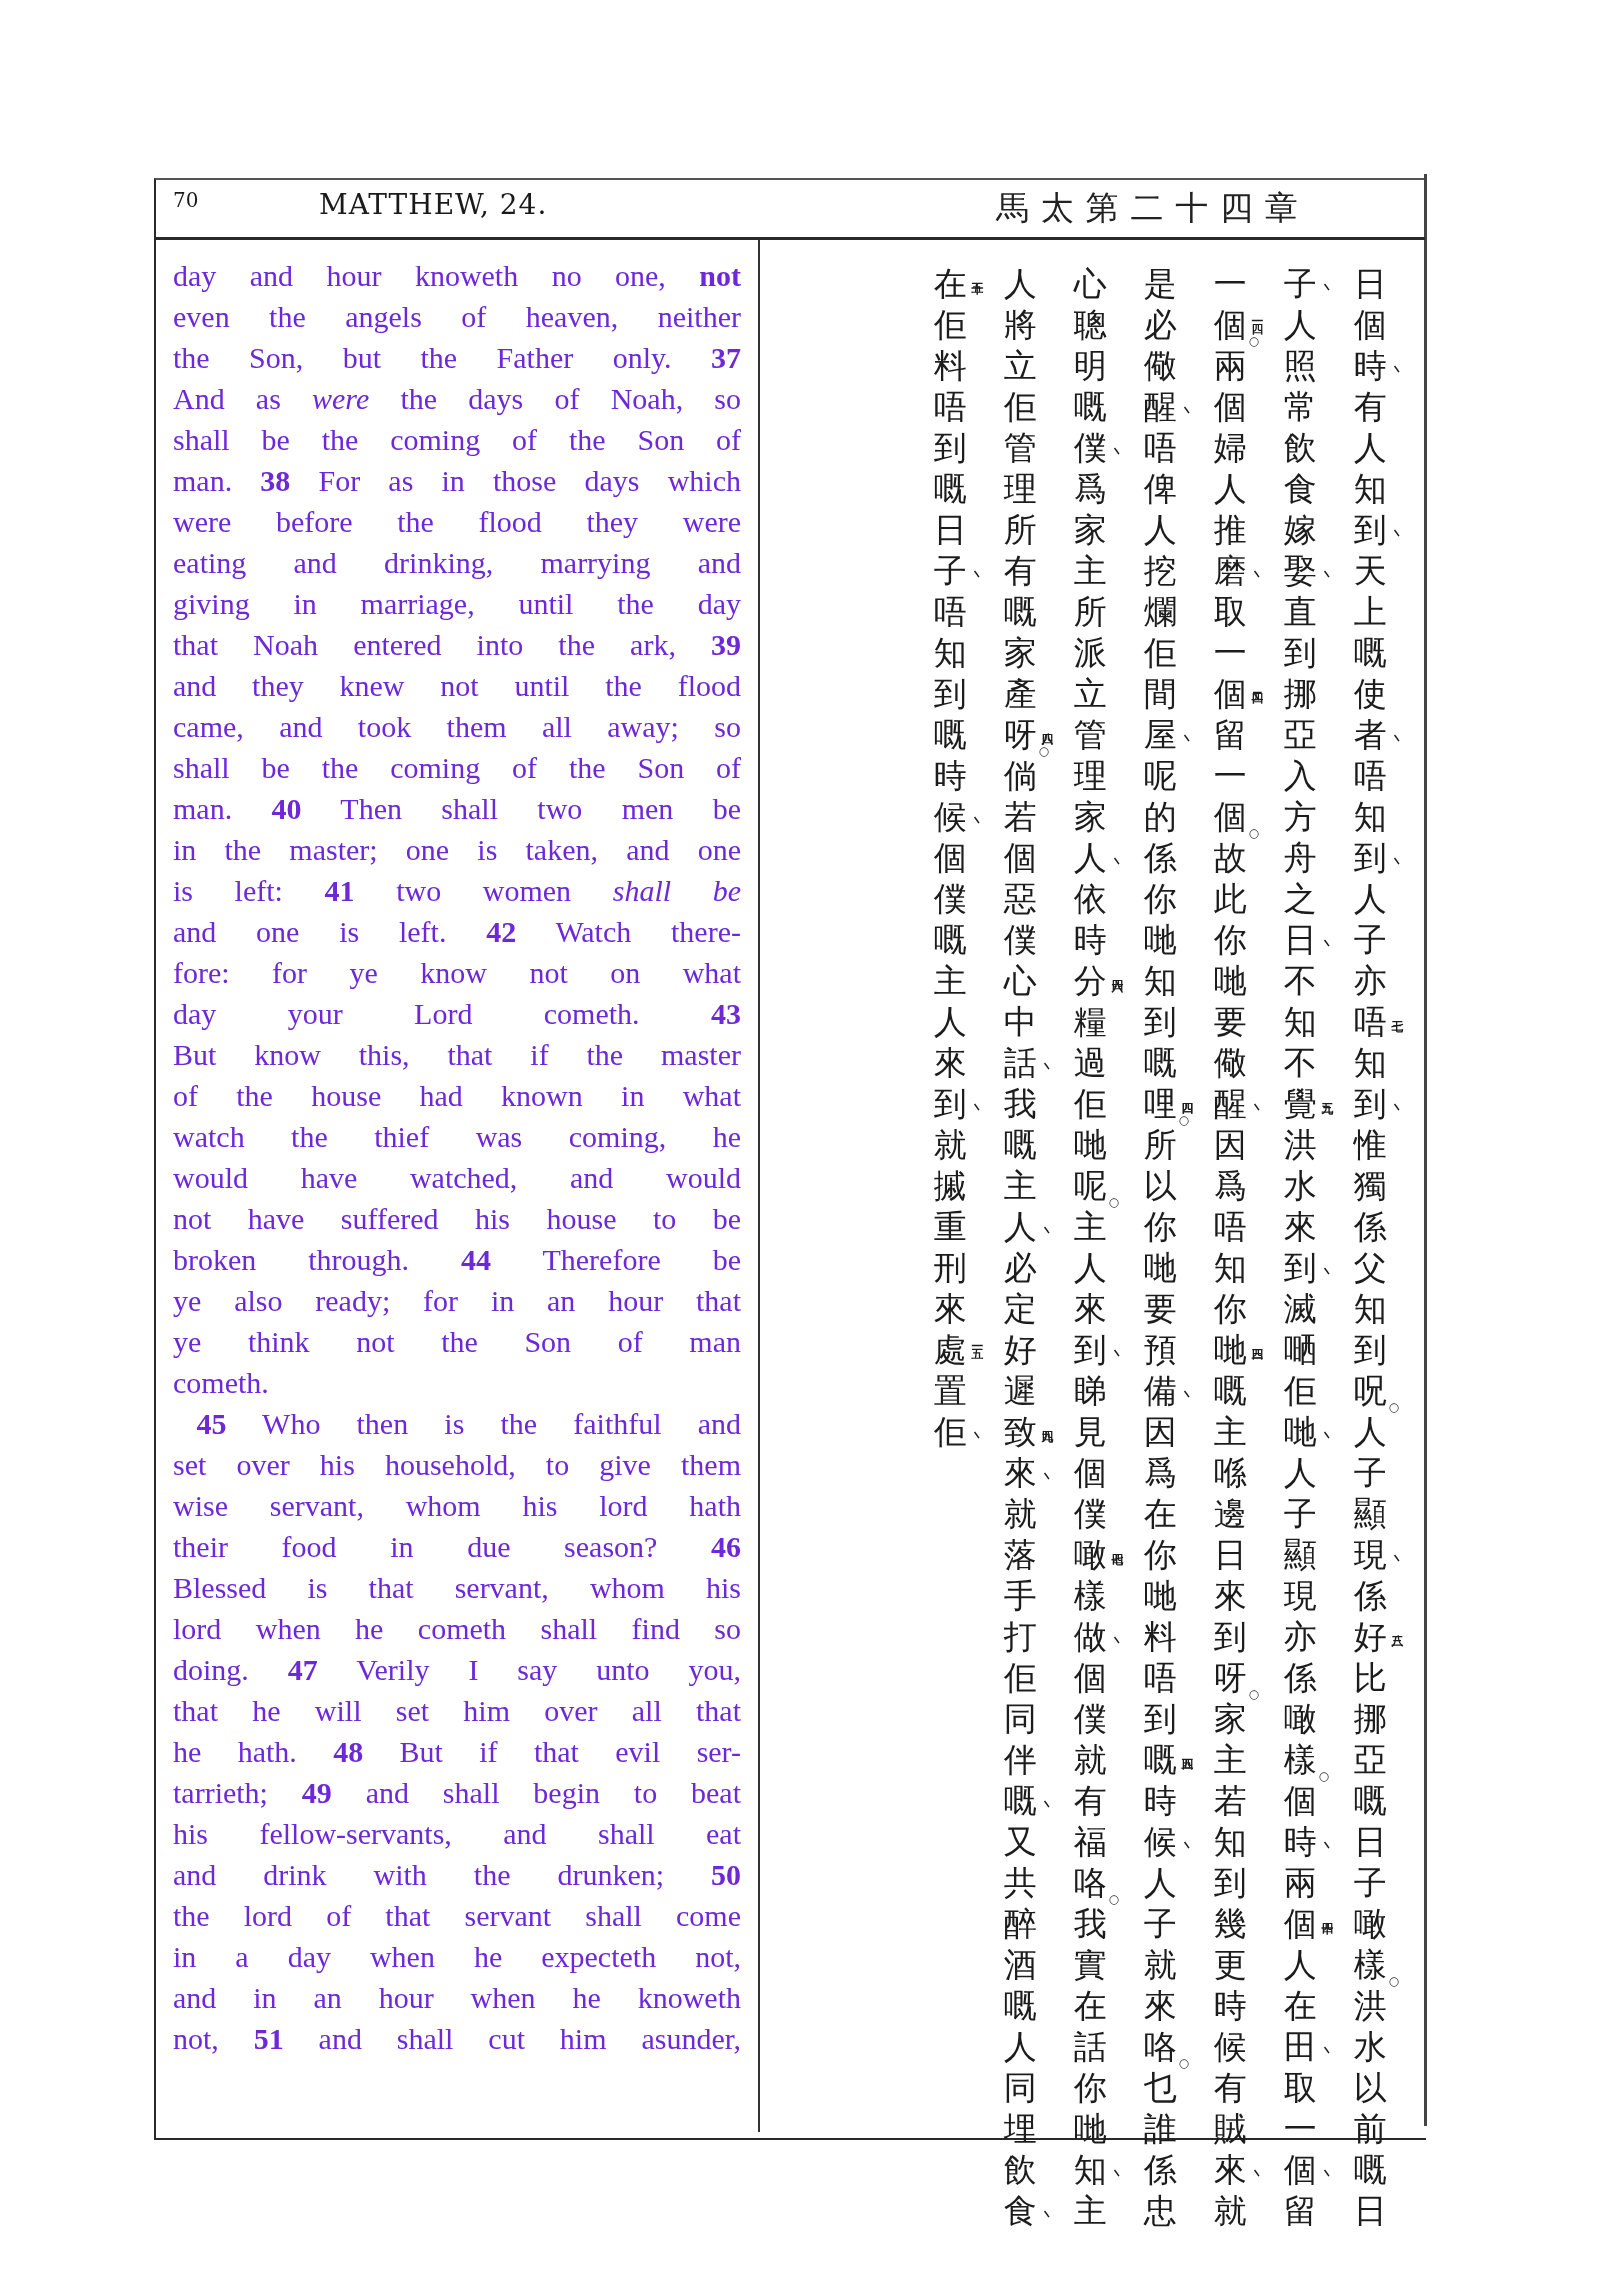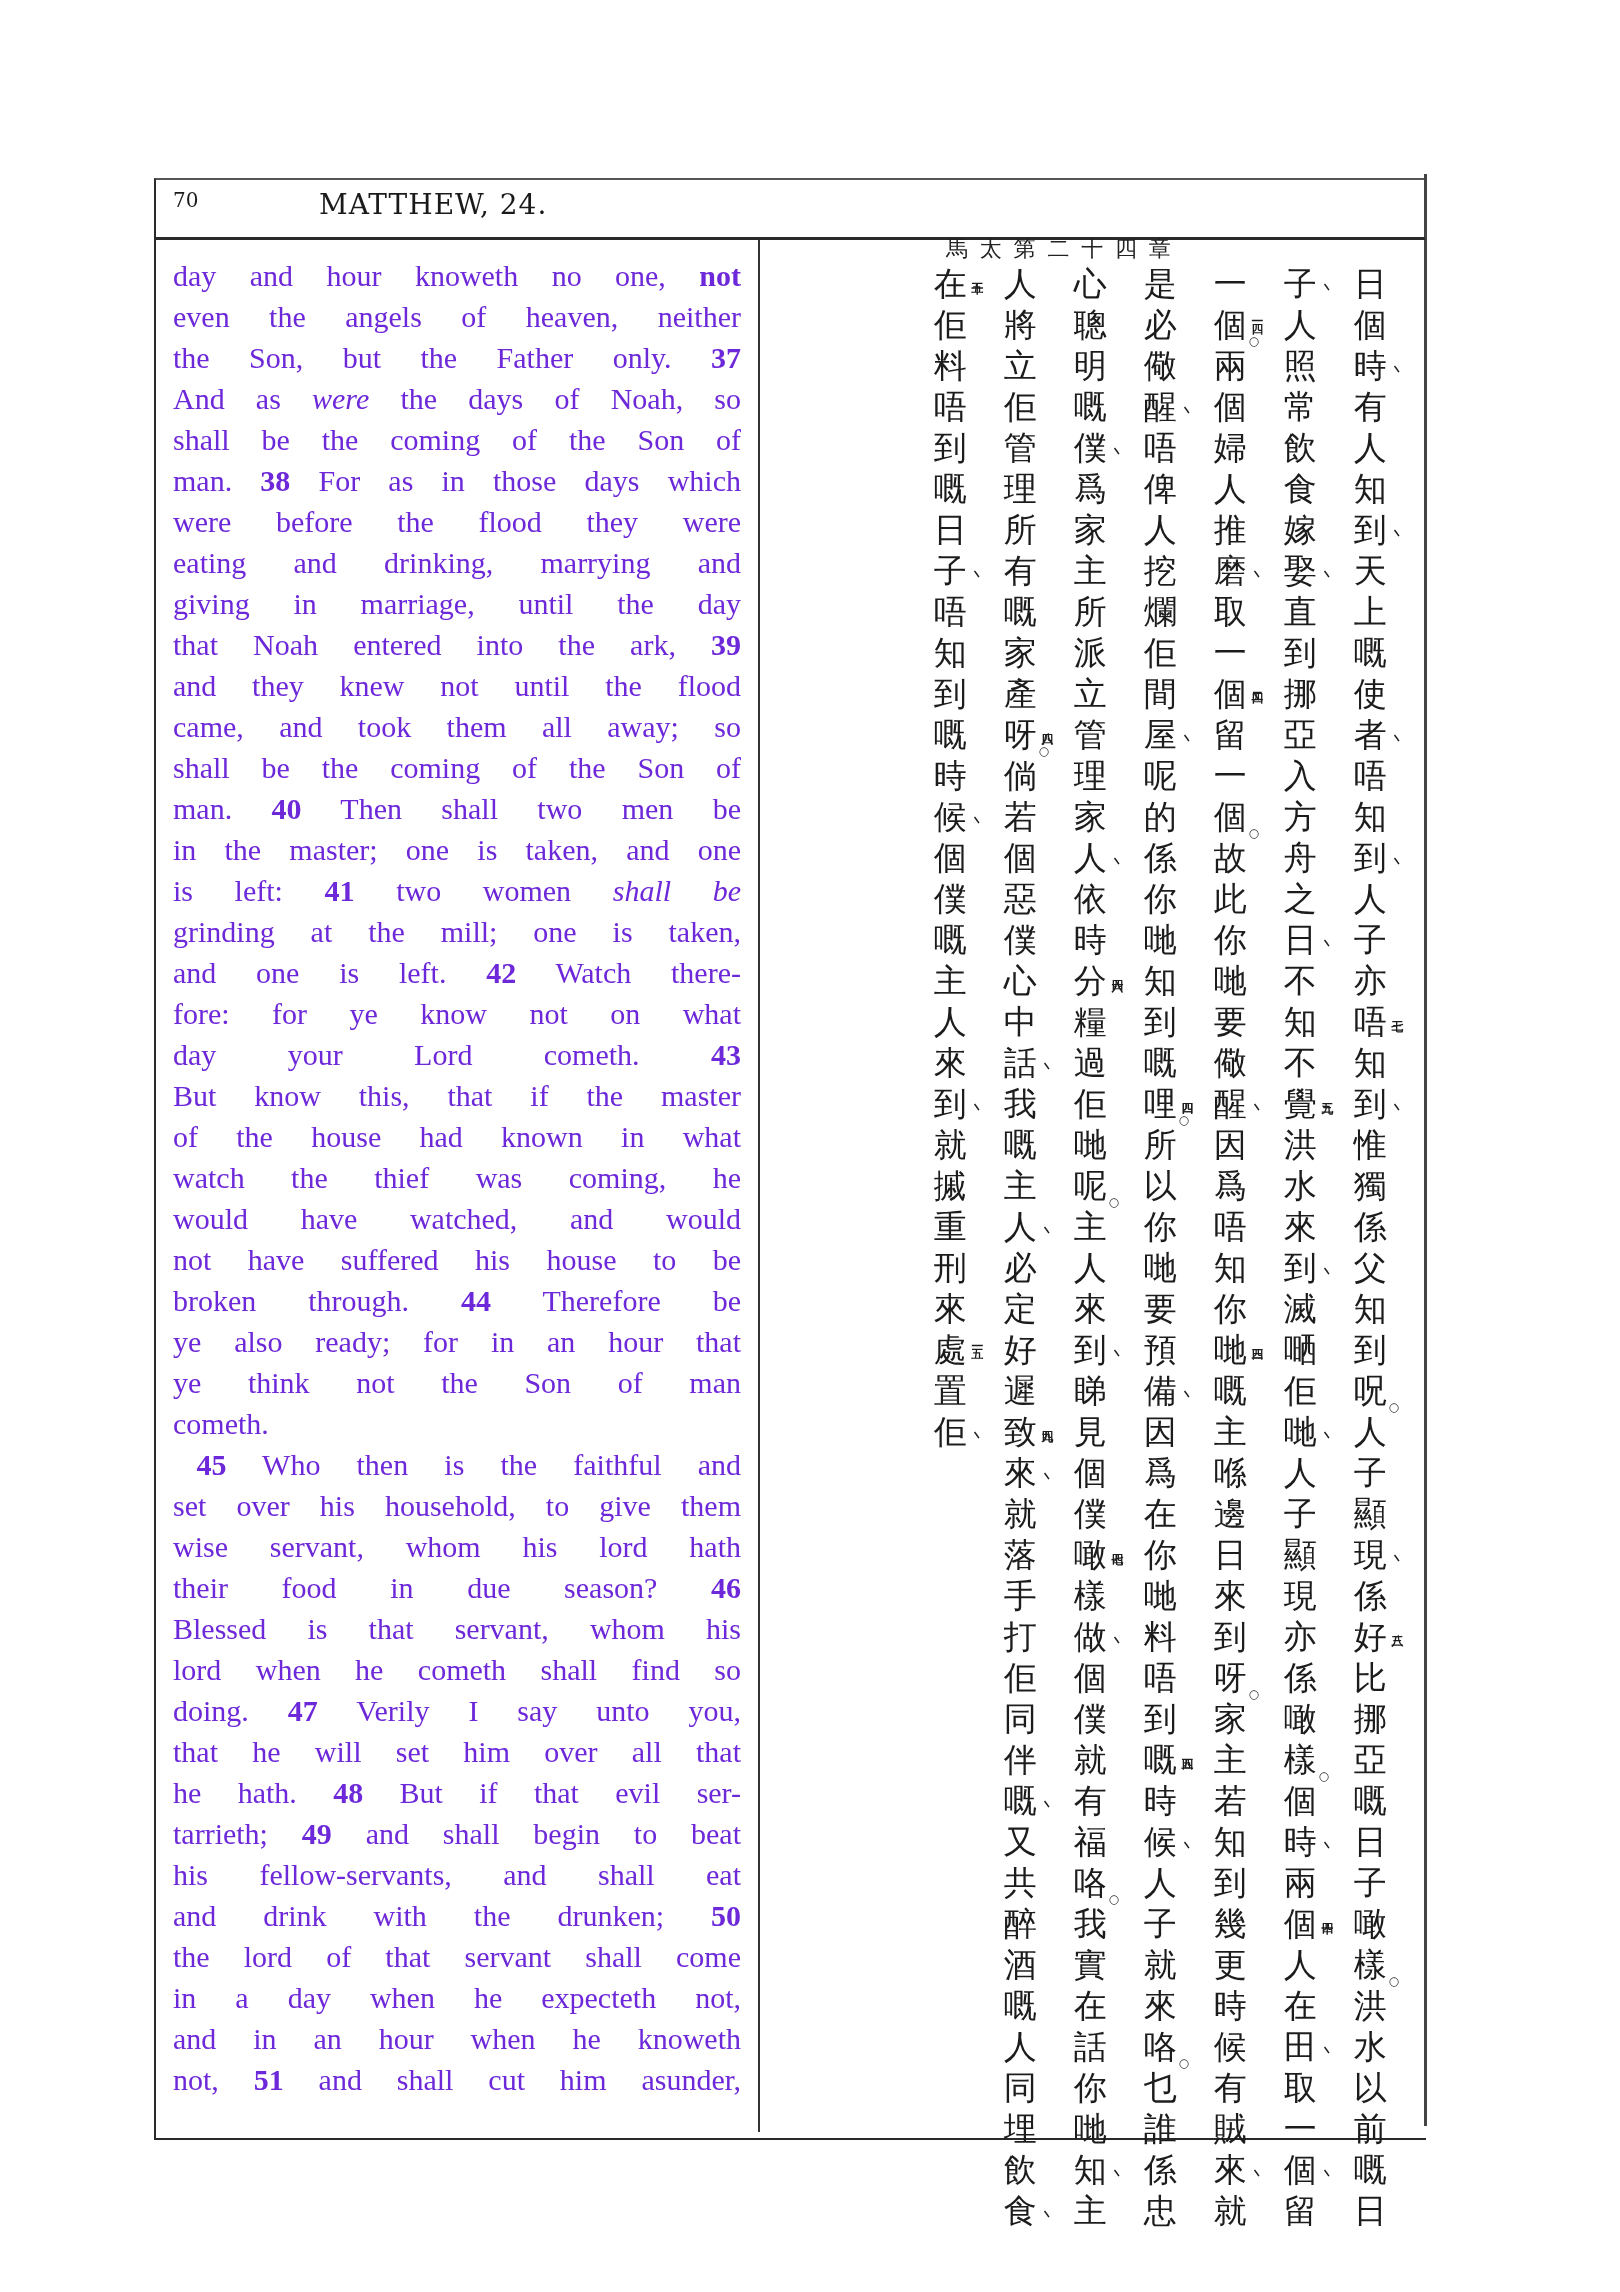--- a/index.html
+++ b/index.html
@@ -12,21 +12,21 @@
   .frame-right {
     position: absolute; left: 1424px; top: 174px; width: 2.9px; height: 1952px;
     background: #444;
   }
   .header-rule {
     position: absolute; left: 154px; top: 237px; width: 1271px; height: 2.9px; background: #2a2a2a;
   }
   .hdr-text { position: absolute; top: 188px; font-family: "DejaVu Serif", serif; color: #1a1a1a; }
   .page-number { left: 173px; font-size: 20px; }
   .running-title { left: 319px; font-size: 28px; letter-spacing: 1px; }
-  .running-title-zh { left: 946px; top: 186px; font-size: 22px; letter-spacing: 11.8px; font-family: "DejaVu Sans", sans-serif; color: #222; margin-top: 48px; }
+  .running-title-zh { left: 996px; top: 186px; font-size: 33px; letter-spacing: 11.8px; font-family: "DejaVu Sans", sans-serif; color: #222; }
   .divider { position: absolute; left: 758px; top: 240px; width: 2px; height: 1892px; background: #333; }
   .english {
     position: absolute; left: 173px; top: 255px; width: 568px;
     font-family: "Liberation Serif", "DejaVu Serif", serif; font-size: 30px; line-height: 41px;
     color: #6d28d9; text-align: justify;
   }
   .english .line { display: block; text-align: justify; text-align-last: justify; white-space: nowrap; height: 41px; overflow: visible; }
   .english .line.last { text-align-last: left; }
   .english .line.indent { padding-left: 23.5px; }
   .english b { font-weight: bold; }
@@ -65,21 +65,20 @@
     <span class="line">were before the flood they were</span>
     <span class="line">eating and drinking, marrying and</span>
     <span class="line">giving in marriage, until the day</span>
     <span class="line">that Noah entered into the ark, <b>39</b></span>
     <span class="line">and they knew not until the flood</span>
     <span class="line">came, and took them all away; so</span>
     <span class="line">shall be the coming of the Son of</span>
     <span class="line">man. <b>40</b> Then shall two men be</span>
     <span class="line">in the master; one is taken, and one</span>
     <span class="line">is left: <b>41</b> two women <i>shall be</i></span>
-    <span class="line">grinding at the mill; one is taken,</span>
     <span class="line">and one is left. <b>42</b> Watch there-</span>
     <span class="line">fore: for ye know not on what</span>
     <span class="line">day your Lord cometh. <b>43</b></span>
     <span class="line">But know this, that if the master</span>
     <span class="line">of the house had known in what</span>
     <span class="line">watch the thief was coming, he</span>
     <span class="line">would have watched, and would</span>
     <span class="line">not have suffered his house to be</span>
     <span class="line">broken through. <b>44</b> Therefore be</span>
     <span class="line">ye also ready; for in an hour that</span>

